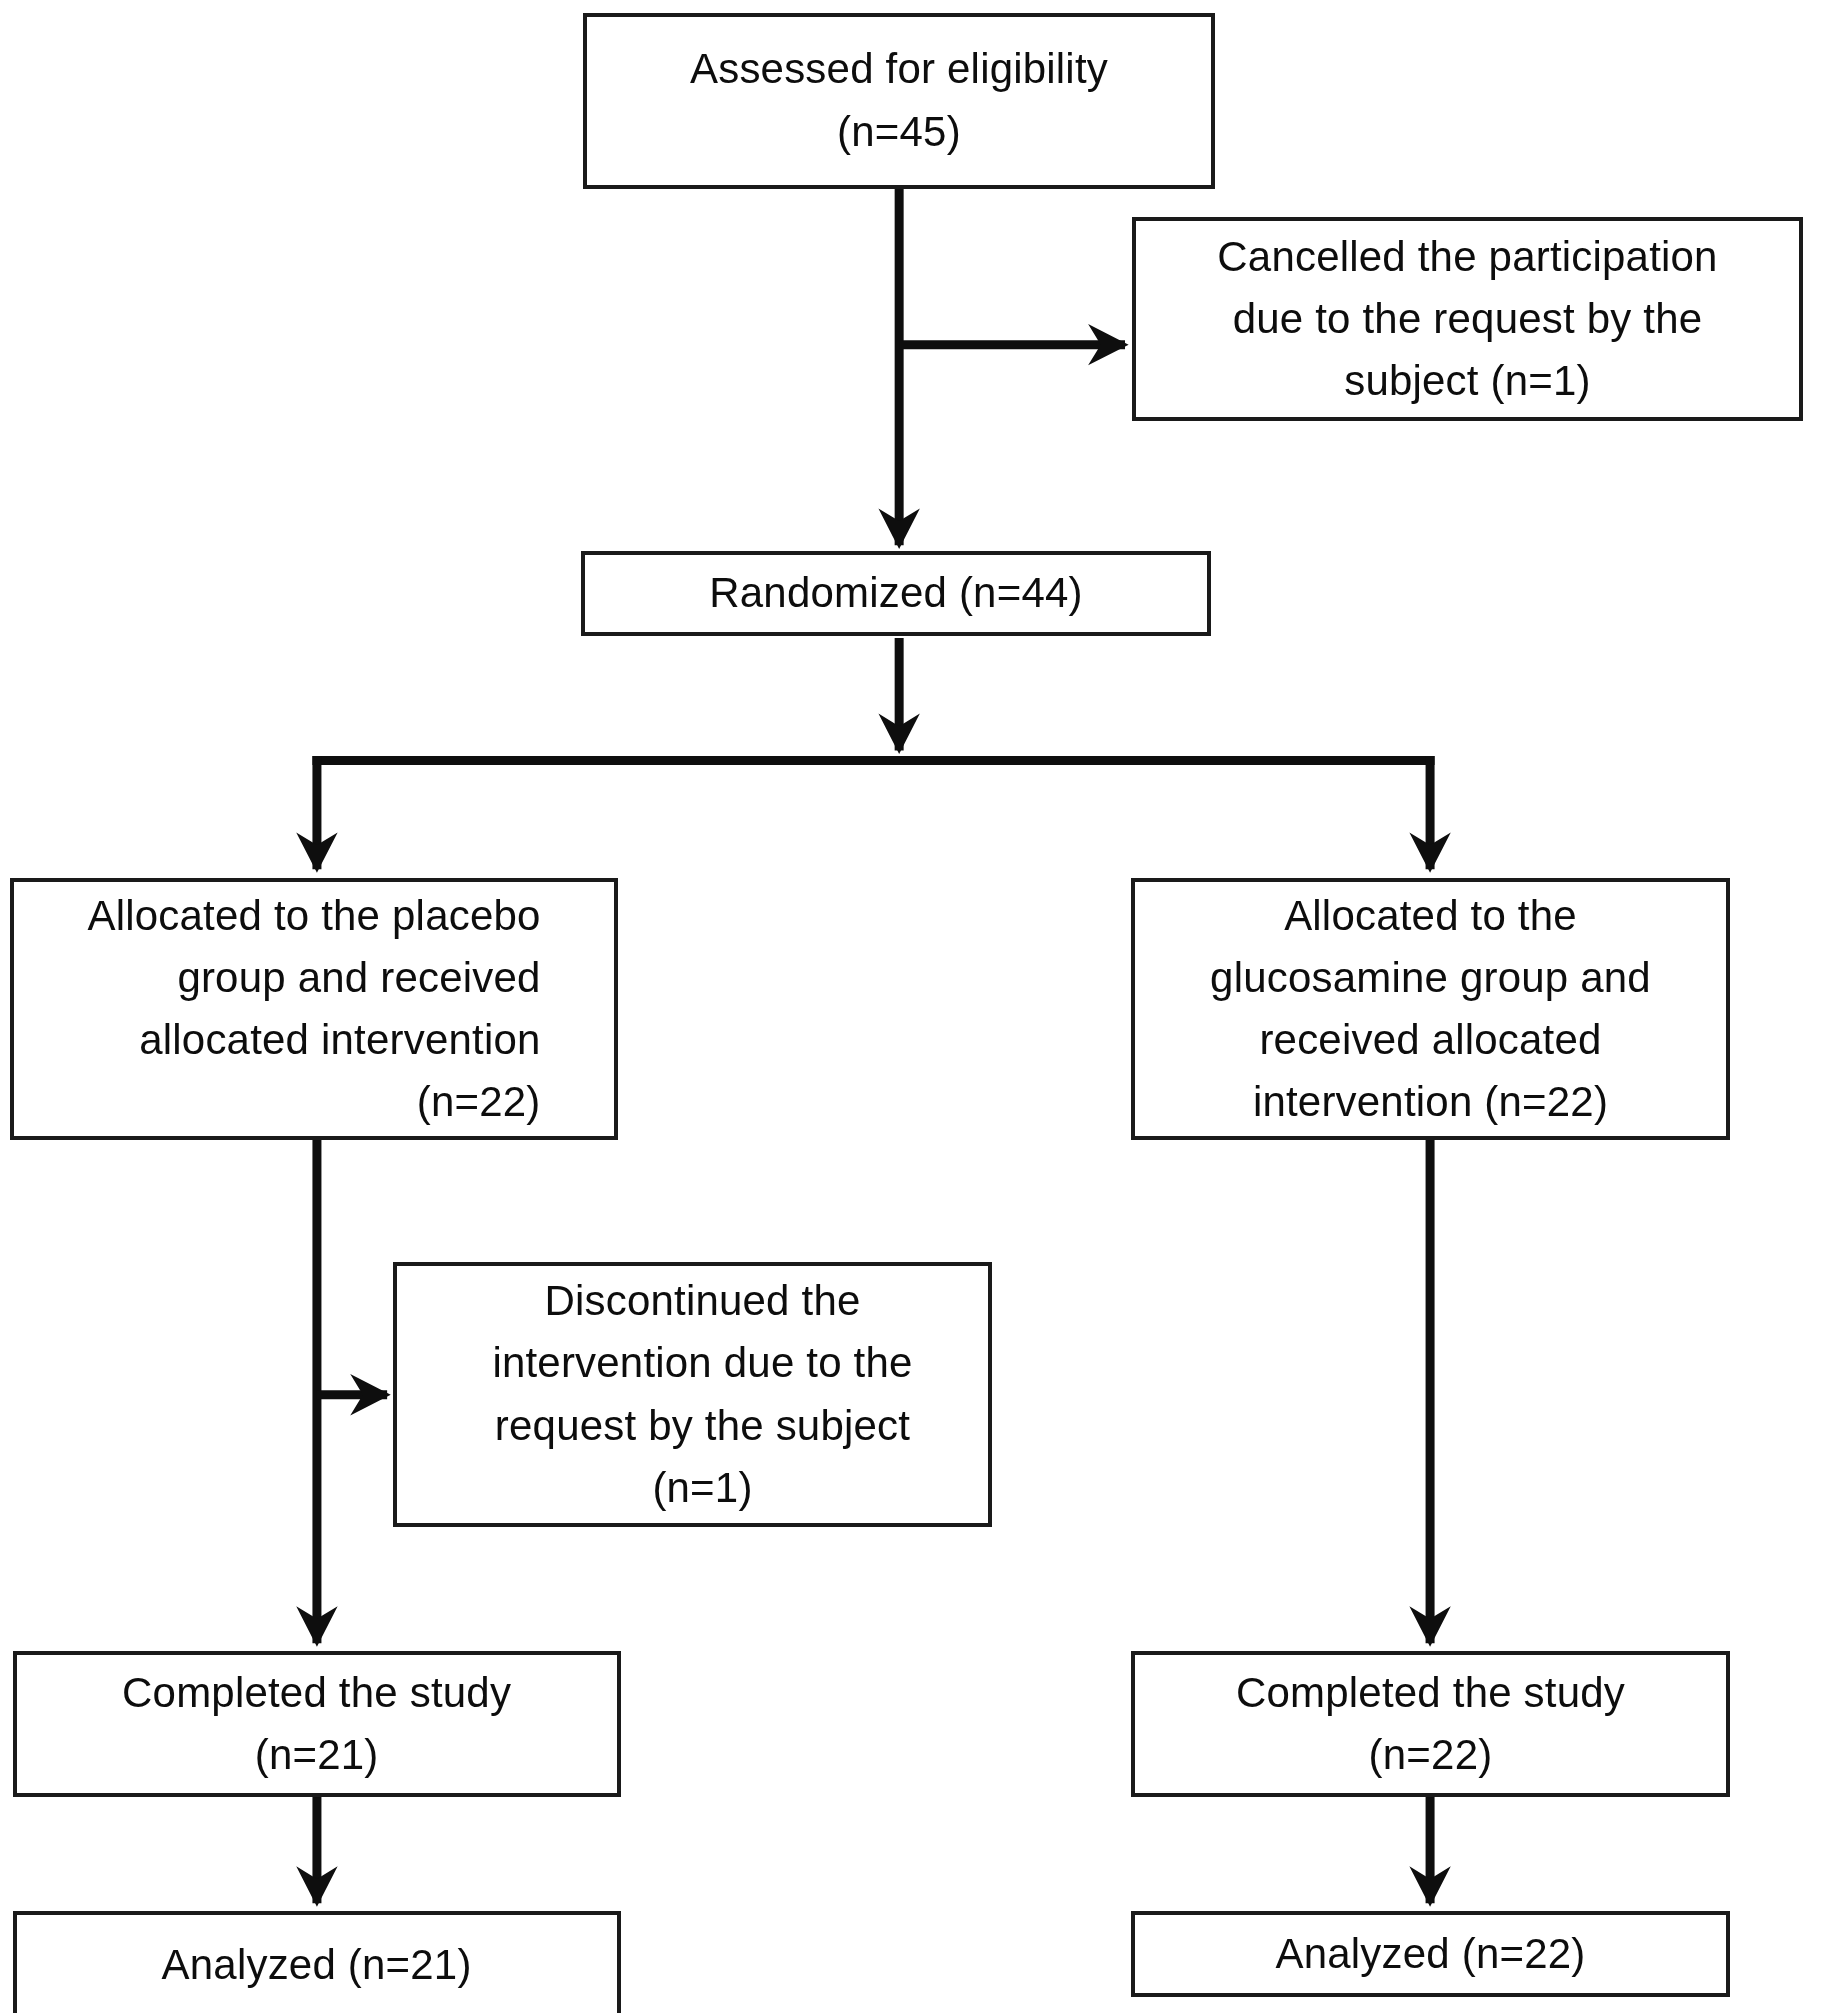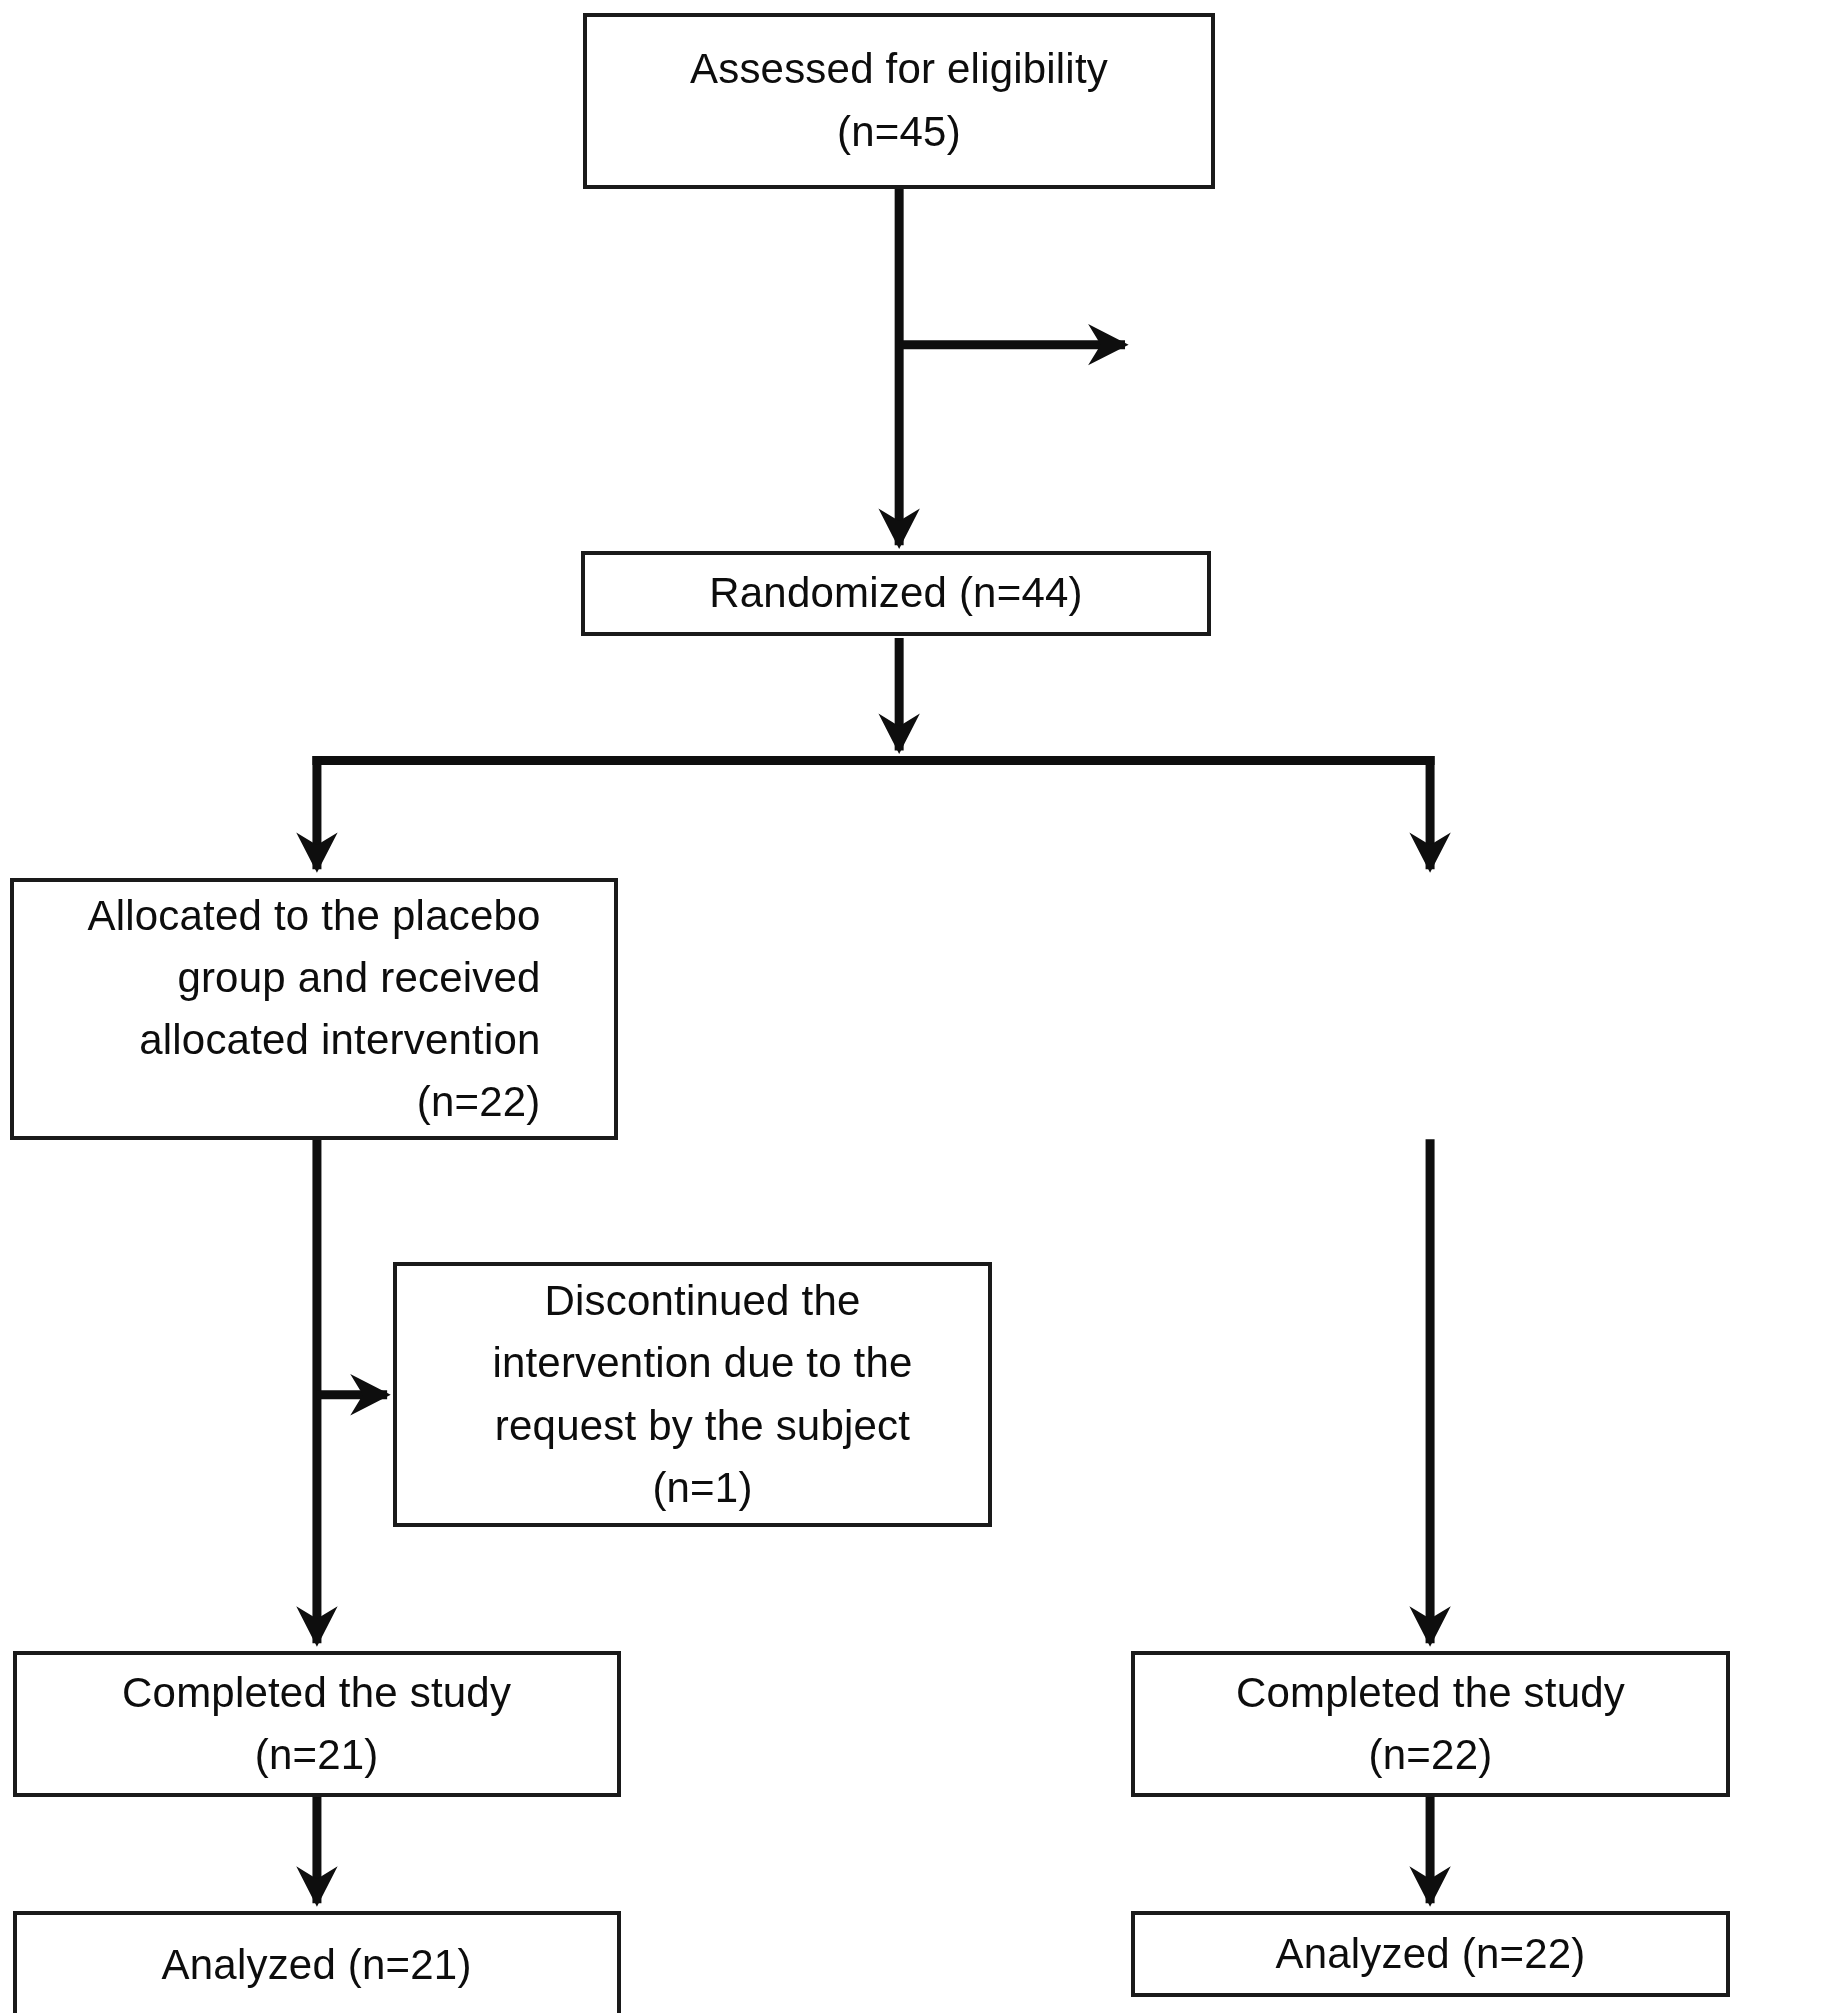--- a/index.html
+++ b/index.html
@@ -73,28 +73,35 @@
     <line class="flow" x1="352" y1="1266" x2="352" y2="1826" marker-end="url(#ah)"></line>
     <line class="flow" x1="352" y1="1550" x2="430" y2="1550" marker-end="url(#ah)"></line>
     <line class="flow" x1="1589" y1="1266" x2="1589" y2="1826" marker-end="url(#ah)"></line>
     <line class="flow" x1="352" y1="1996" x2="352" y2="2115" marker-end="url(#ah)"></line>
     <line class="flow" x1="1589" y1="1996" x2="1589" y2="2115" marker-end="url(#ah)"></line>
   </svg>
 
   <div class="node" style="left:583px; top:12.6px; width:632px; height:176px;">Assessed for eligibility
 (n=45)</div>
 
+  <div class="node" style="left:1132px; top:217px; width:671px; height:204px;">Cancelled the participation
+due to the request by the
+subject (n=1)</div>
 
   <div class="node" style="left:581px; top:551px; width:630px; height:85px;">Randomized (n=44)</div>
 
   <div class="node" style="left:10px; top:878px; width:608px; height:262px;text-align:right;">Allocated to the placebo
 group and received
 allocated intervention
 (n=22)</div>
 
+  <div class="node" style="left:1131px; top:878px; width:599px; height:262px;">Allocated to the
+glucosamine group and
+received allocated
+intervention (n=22)</div>
 
   <div class="node" style="left:393px; top:1262px; width:599px; height:265px;padding-left:20px;">Discontinued the
 intervention due to the
 request by the subject
 (n=1)</div>
 
   <div class="node" style="left:12.6px; top:1651px; width:608px; height:146px;">Completed the study
 (n=21)</div>
 
   <div class="node" style="left:1131px; top:1651px; width:599px; height:146px;">Completed the study

